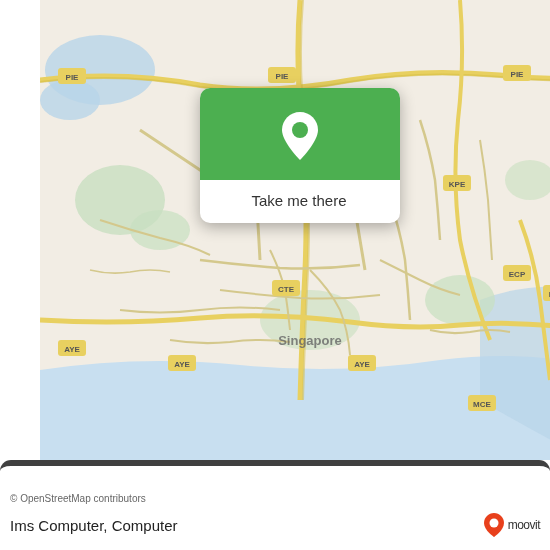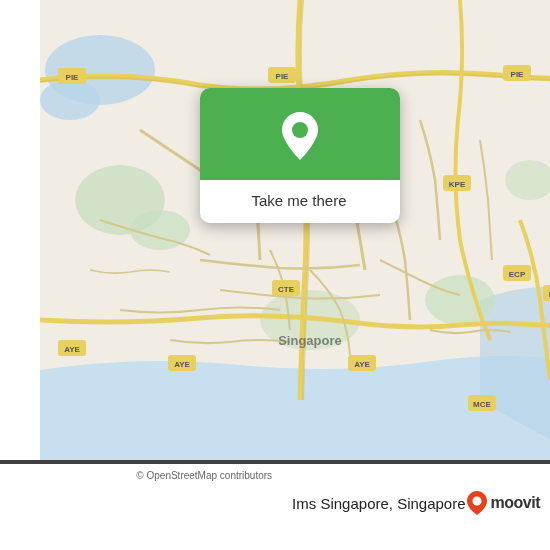--- a/index.html
+++ b/index.html
@@ -81,24 +81,25 @@
       width: 100%;
       text-align: center;
     }
 
     
     #bottom-bar {
       width: 550px;
       height: 90px;
       background: white;
       display: flex;
-      flex-direction: row;
+      flex-direction: column;
       justify-content: flex-end;
       padding-bottom: 10px;
-      border-top: 4px solid #404040;
+      border-top: 6px solid #404040;
+      border-radius: 11px;
     }
 
     #attribution {
       font-size: 10px;
       color: #666;
       padding: 6px 10px 4px 10px;
     }
 
     #place-info {
       display: flex;
@@ -118,22 +119,22 @@
       align-items: center;
       gap: 3px;
     }
 
     #moovit-pin {
       width: 22px;
       height: 26px;
     }
 
     #moovit-text {
-      font-size: 16px;
-      font-weight: 700;
+      font-size: 12px;
+      font-weight: 400;
       color: #333;
       letter-spacing: -0.5px;
     }
   </style>
 </head>
 <body>
 
 <div id="app">
 
   <div id="map-container">
@@ -233,21 +234,21 @@
       </div>
       <div id="popup-body">
         <button id="take-me-there-btn">Take me there</button>
       </div>
     </div>
   </div>
 
   <div id="bottom-bar">
     <div id="attribution">© OpenStreetMap contributors</div>
     <div id="place-info">
-      <span id="place-name">Ims Singapore, Singapore</span>
+      <span id="place-name">Ims Computer, Computer</span>
       <div id="moovit-logo">
 
         <svg id="moovit-pin" viewBox="0 0 22 26" xmlns="http://www.w3.org/2000/svg">
           <path d="M11,1 C5.5,1 1,5.5 1,11 C1,18.5 11,25 11,25 C11,25 21,18.5 21,11 C21,5.5 16.5,1 11,1Z" fill="#e8401c"></path>
           <circle cx="11" cy="11" r="4.5" fill="white"></circle>
         </svg>
         <span id="moovit-text">moovit</span>
       </div>
     </div>
   </div>

